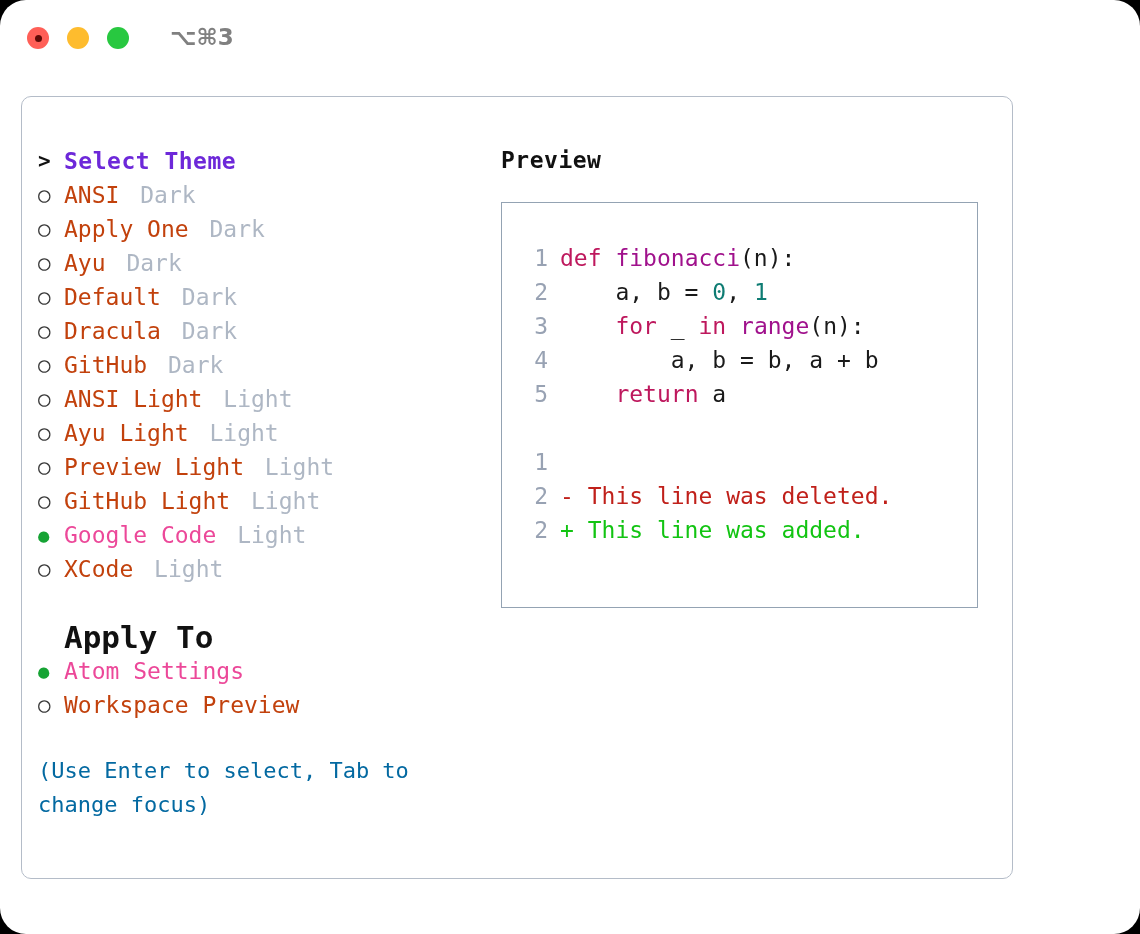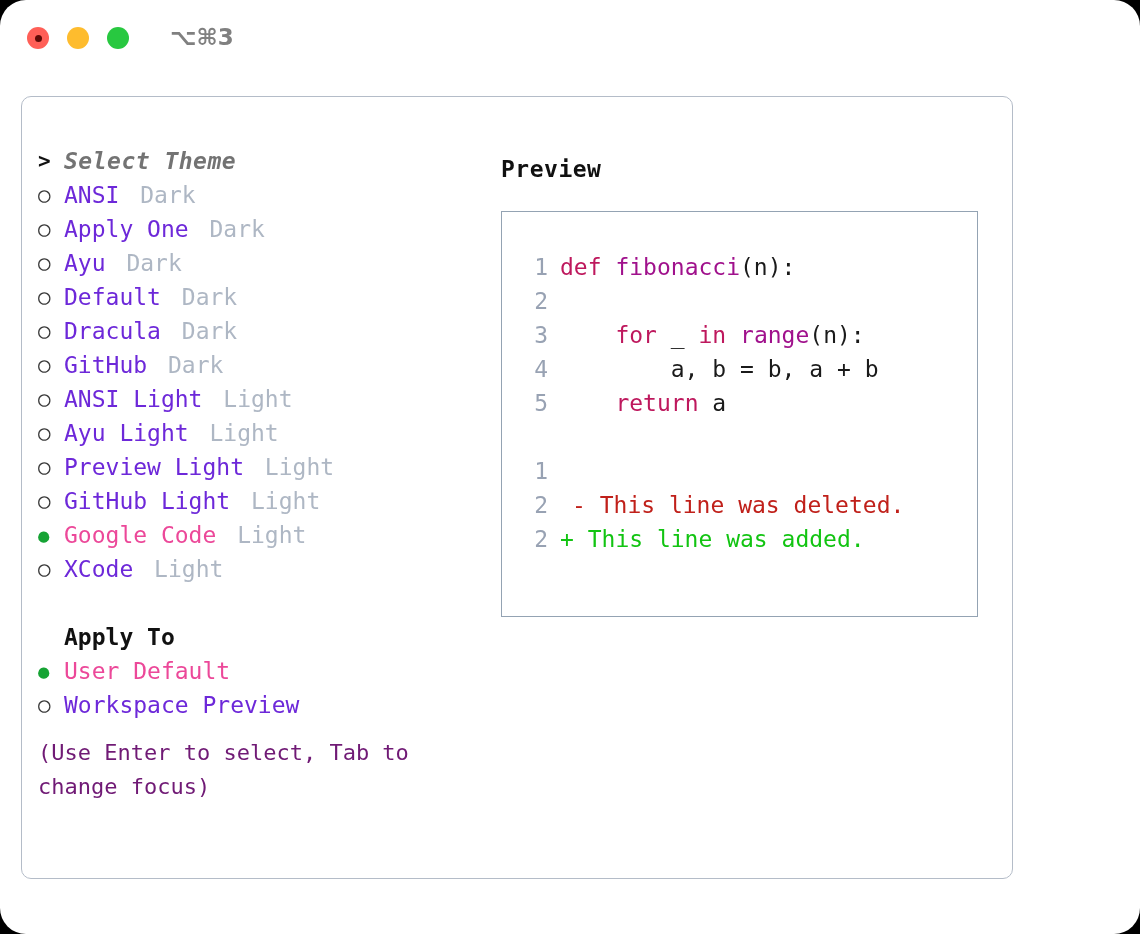--- a/index.html
+++ b/index.html
@@ -111,57 +111,56 @@
     color: #3a3a3a;
   }
   .marker.caret {
     color: #111111;
     font-weight: 700;
   }
   .marker.on {
     color: #16a334;
     font-size: 19px;
   }
-  .name { color: #6d28d9; }
+  .name { color: #c2410c; }
   .name.sel { color: #ec4899; }
   .kind {
     color: #aeb7c4;
     margin-left: 7px;
   }
   .header-row .name {
     font-weight: 700;
-    color: #737373;
+    color: #6d28d9;
     letter-spacing: 0.5px;
-    font-style: italic;
   }
   .section-head {
     height: 34px;
     display: flex;
     align-items: center;
-    font-size: 23px;
+    font-size: 31px;
     color: #111111;
     font-weight: 700;
     white-space: pre;
   }
   .spacer { height: 34px; }
 
   .hint {
-    margin-top: 14px;
+    margin-top: 32px;
     font-size: 22px;
     line-height: 34px;
-    color: #701a75;
+    color: #0369a1;
     width: 420px;
     white-space: pre-wrap;
   }
 
   
   .right-col {
     position: absolute;
     left: 479px;
-    top: 59px;
+    top: 50px;
     width: 490px;
   }
   .preview-title {
     font-size: 23px;
     font-weight: 700;
     color: #111111;
     letter-spacing: 0.5px;
     margin-bottom: 29px;
   }
   .code-box {
@@ -189,21 +188,21 @@
     color: #98a2b3;
     margin-right: 12px;
   }
   .code-blank { height: 34px; }
 
   .tok-kw   { color: #be185d; }
   .tok-fn   { color: #a0118c; }
   .tok-num  { color: #0e7c73; }
   .tok-pl   { color: #1a1a1a; }
   .tok-ctx  { color: #808080; }
-  .tok-del  { color: #c0201a; margin-left: 12px; }
+  .tok-del  { color: #c0201a; }
   .tok-add  { color: #12c412; }
 </style>
 </head>
 <body>
 
 <div class="window">
 
   <div class="titlebar">
     <div class="lights">
       <span class="light red"></span>
@@ -238,33 +237,33 @@
         </div>
 
       <div class="spacer"></div>
 
       <div class="section-head">
         <span class="marker"></span>
         <span>Apply To</span>
       </div>
 
       <div id="apply-rows">
-          <div class="row"><span class="marker on">●</span><span class="name sel">User Default</span></div>
+          <div class="row"><span class="marker on">●</span><span class="name sel">Atom Settings</span></div>
           <div class="row"><span class="marker">○</span><span class="name">Workspace Preview</span></div>
         </div>
 
       <div class="hint">(Use Enter to select, Tab to change focus)</div>
     </div>
 
     <div class="right-col">
       <div class="preview-title">Preview</div>
       <div class="code-box">
         <div id="code-rows">
             <div class="code-line"><span class="lineno">1</span><span><span class="tok-kw">def </span><span class="tok-fn">fibonacci</span><span class="tok-pl">(n):</span></span></div>
-            <div class="code-line"><span class="lineno">2</span></div>
+            <div class="code-line"><span class="lineno">2</span><span><span class="tok-pl">    a, b = </span><span class="tok-num">0</span><span class="tok-pl">, </span><span class="tok-num">1</span></span></div>
             <div class="code-line"><span class="lineno">3</span><span><span class="tok-pl">    </span><span class="tok-kw">for</span><span class="tok-pl"> _ </span><span class="tok-kw">in</span><span class="tok-pl"> </span><span class="tok-fn">range</span><span class="tok-pl">(n):</span></span></div>
             <div class="code-line"><span class="lineno">4</span><span><span class="tok-pl">        a, b = b, a + b</span></span></div>
             <div class="code-line"><span class="lineno">5</span><span><span class="tok-pl">    </span><span class="tok-kw">return</span><span class="tok-pl"> a</span></span></div>
           </div>
         <div class="code-blank"></div>
         <div id="diff-rows">
             <div class="code-line"><span class="lineno">1</span></div>
             <div class="code-line"><span class="lineno">2</span><span class="tok-del">- This line was deleted.</span></div>
             <div class="code-line"><span class="lineno">2</span><span class="tok-add">+ This line was added.</span></div>
           </div>

